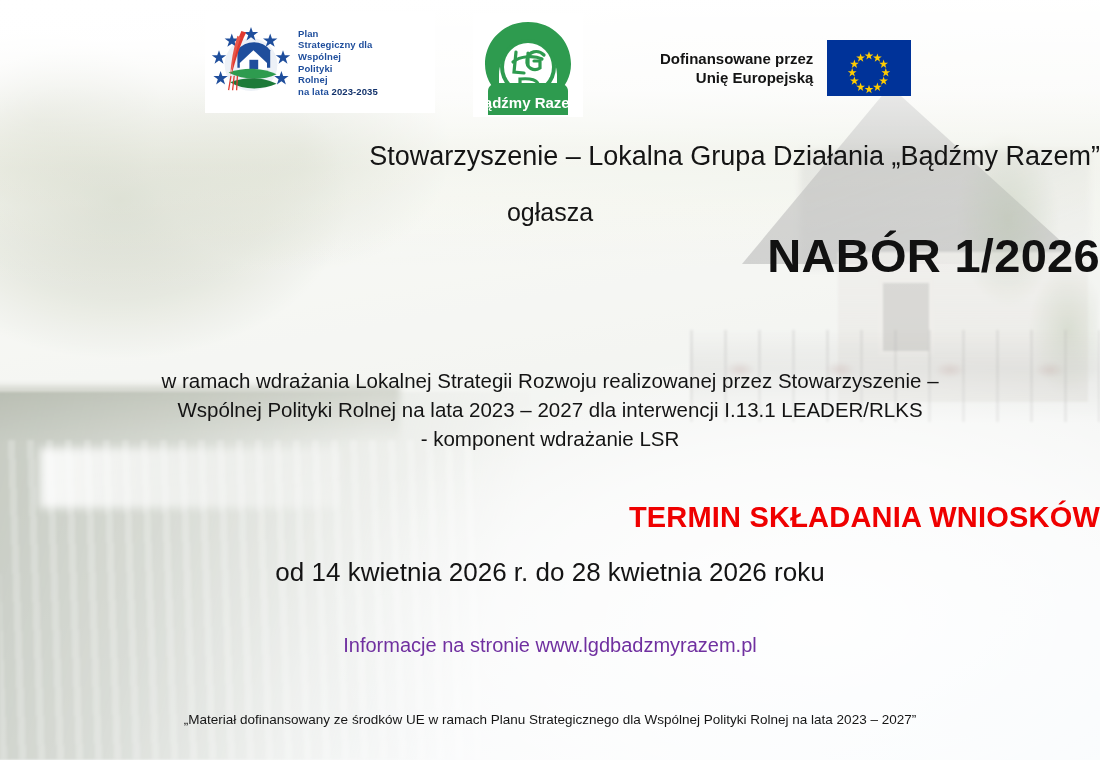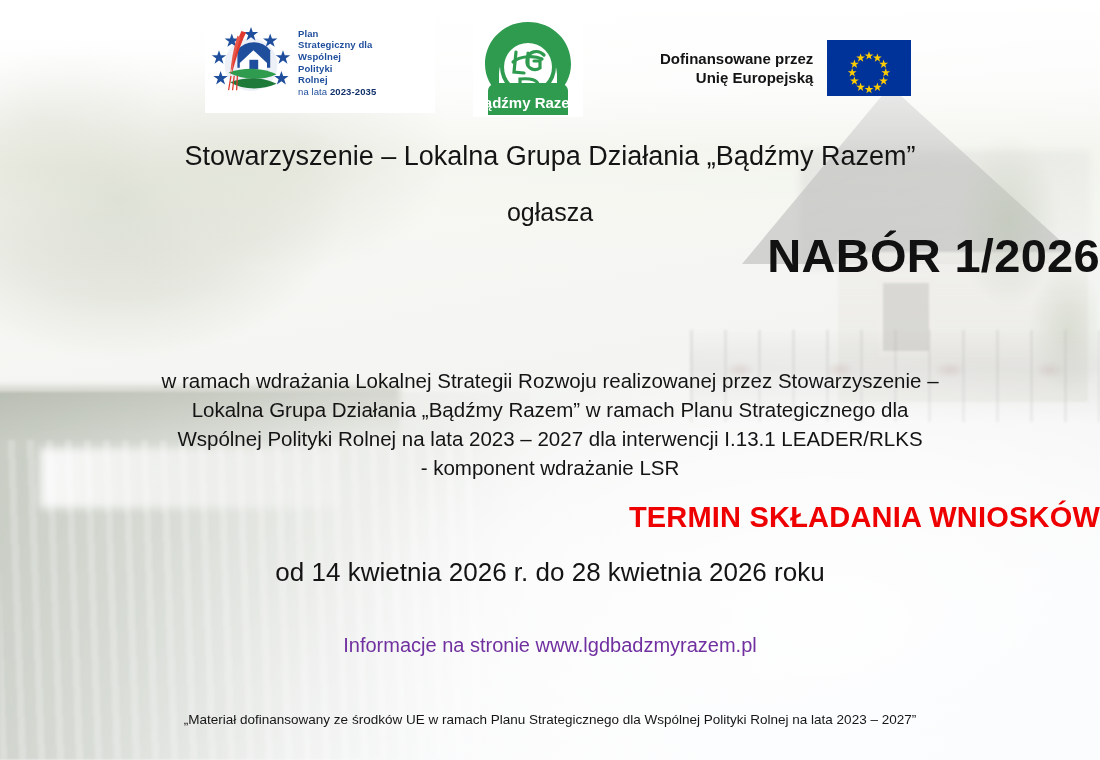--- a/index.html
+++ b/index.html
@@ -223,21 +223,21 @@
   }
   .logo-psp-mark { width: 80px; height: 80px; flex: 0 0 80px; }
   .logo-psp-text {
     margin-left: 7px;
     font-size: 9.5px;
     line-height: 11.6px;
     color: #1f4e9c;
     font-weight: bold;
     letter-spacing: 0.1px;
   }
-  .logo-psp-text .thin { font-weight: normal; }
+  .logo-psp-text .thin { font-weight: bold; }
   .logo-psp-text .years { font-weight: bold; color: #12326b; }
 
   .logo-lgd {
     position: absolute;
     left: 473px;
     top: 13px;
     width: 110px;
     height: 104px;
     background: #ffffff;
     display: flex;
@@ -267,21 +267,21 @@
     background: #003399;
     position: relative;
   }
 
   
   .t-org {
     position: absolute;
     top: 141px;
     left: 0;
     width: 1100px;
-    text-align: center;
+    text-align: right;
     font-size: 27px;
     color: #141414;
   }
   .t-oglasza {
     position: absolute;
     top: 198px;
     left: 0;
     width: 1100px;
     text-align: center;
     font-size: 25px;
@@ -474,21 +474,20 @@
 
     <div class="t-org">Stowarzyszenie – Lokalna Grupa Działania „Bądźmy Razem”</div>
     <div class="t-oglasza">ogłasza</div>
     <div class="t-nabor">NABÓR 1/2026</div>
 
     <div class="t-scope">
     </div>
 
     <div class="t-body">
       <div>w ramach wdrażania Lokalnej Strategii Rozwoju realizowanej przez Stowarzyszenie –</div>
-      <div>Lokalna Grupa Działania „Bądźmy Razem” w ramach Planu Strategicznego dla</div>
       <div>Wspólnej Polityki Rolnej na lata 2023 – 2027 dla interwencji I.13.1 LEADER/RLKS</div>
       <div>- komponent wdrażanie LSR</div>
     </div>
 
     <div class="t-termin">TERMIN SKŁADANIA WNIOSKÓW</div>
     <div class="t-dates">od 14 kwietnia 2026 r. do 28 kwietnia 2026 roku</div>
     <div class="t-info">Informacje na stronie www.lgdbadzmyrazem.pl</div>
     <div class="t-footer">„Materiał dofinansowany ze środków UE w ramach Planu Strategicznego dla Wspólnej Polityki Rolnej na lata 2023 – 2027”</div>
 
   </div>

